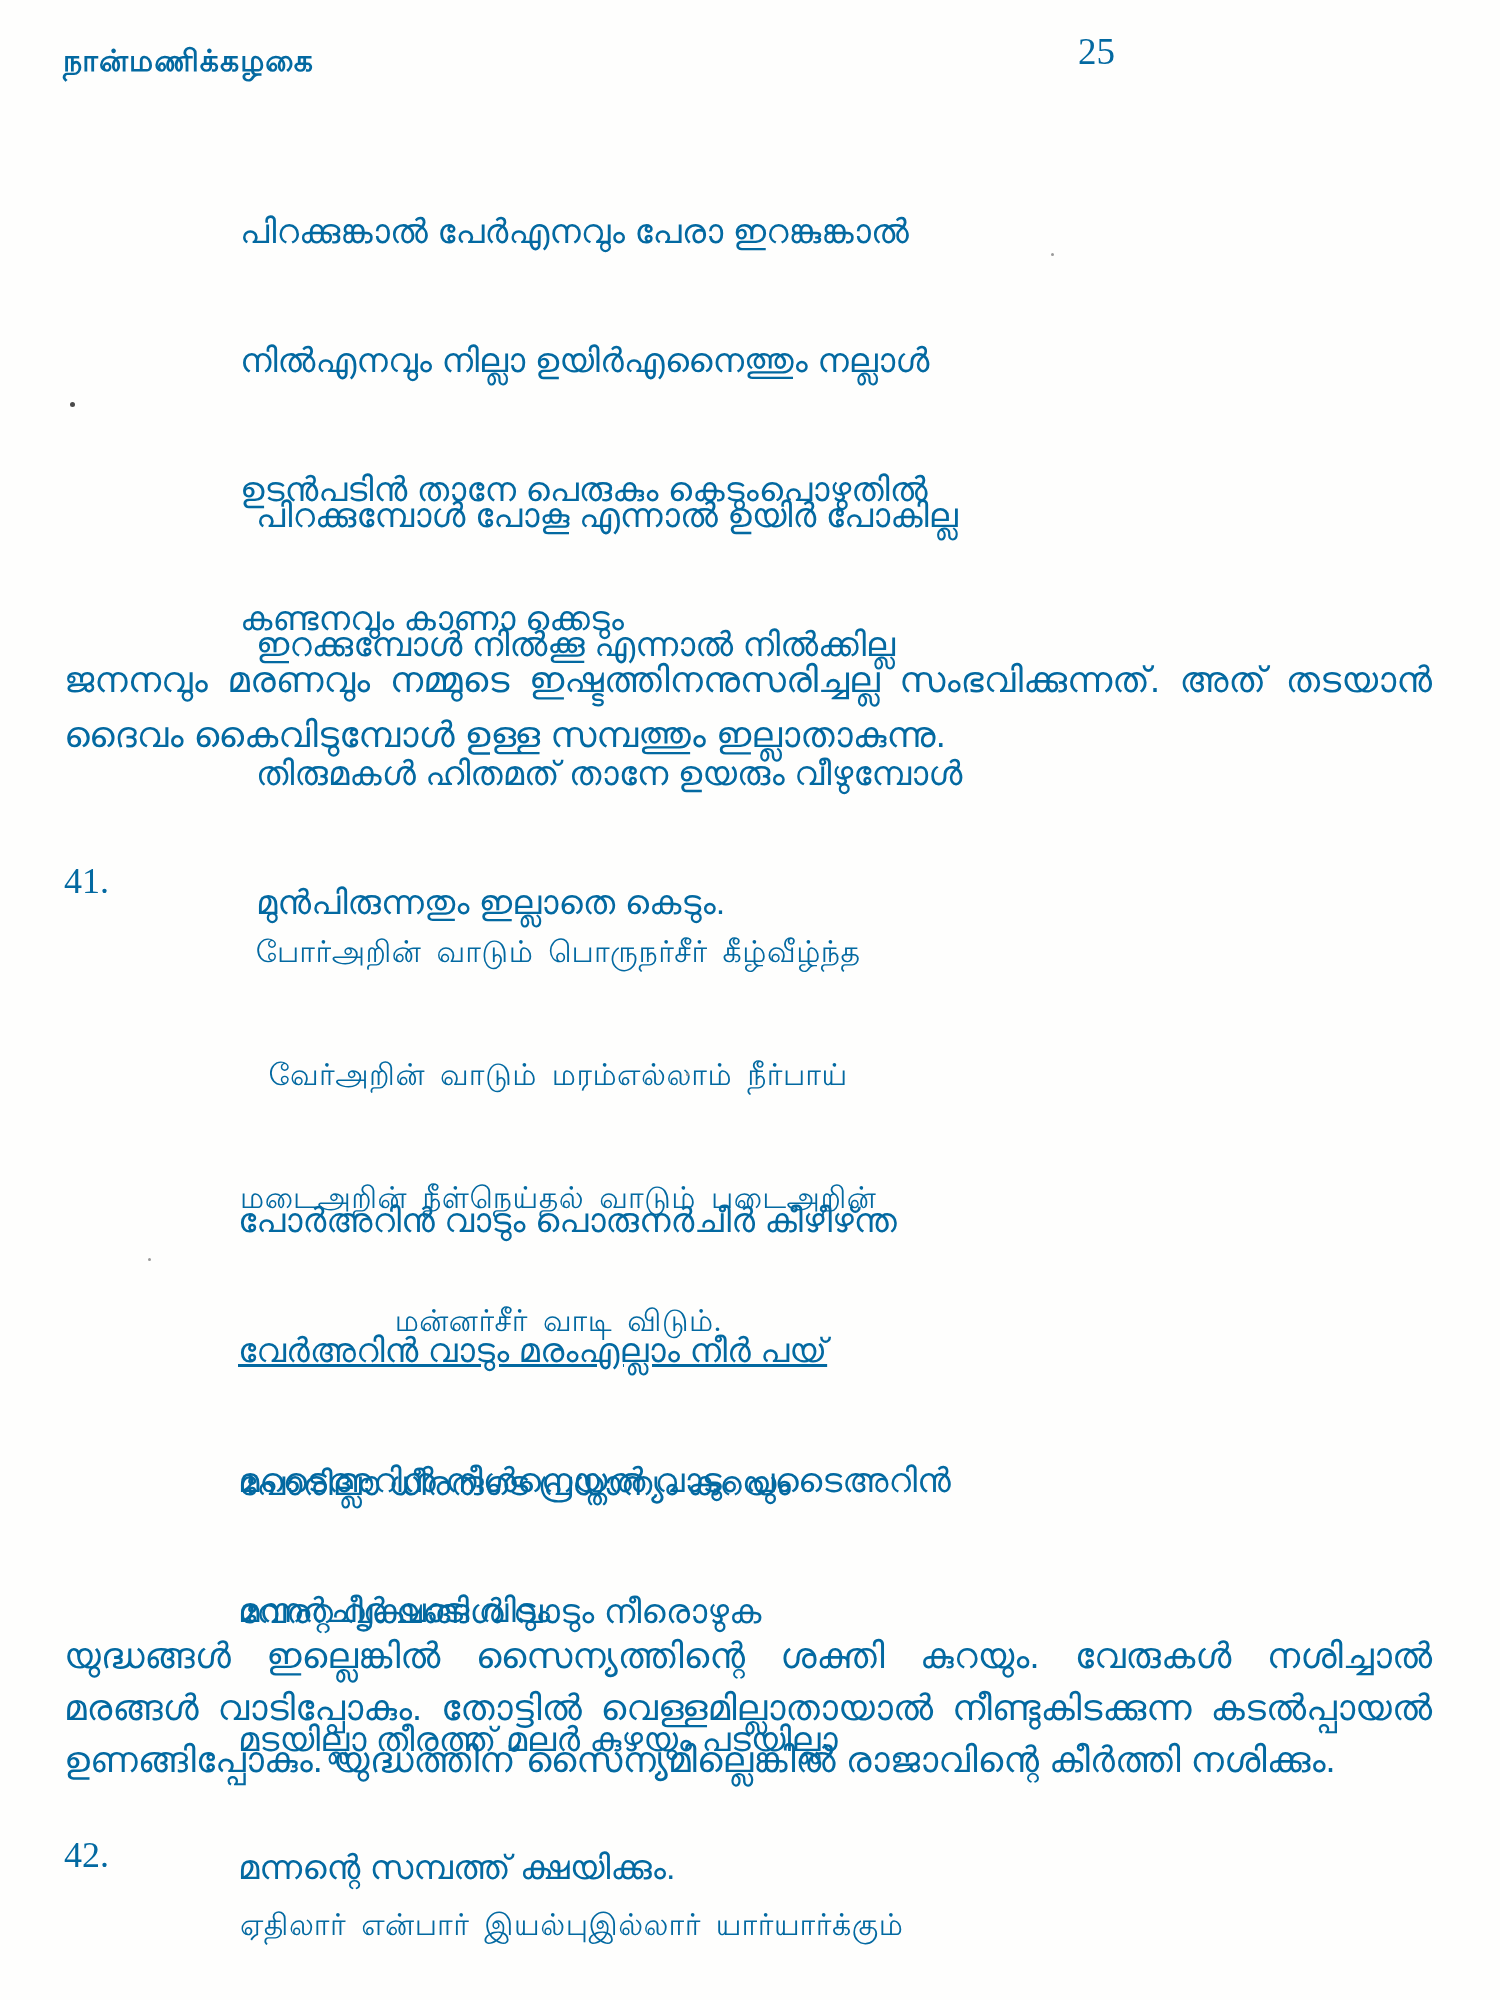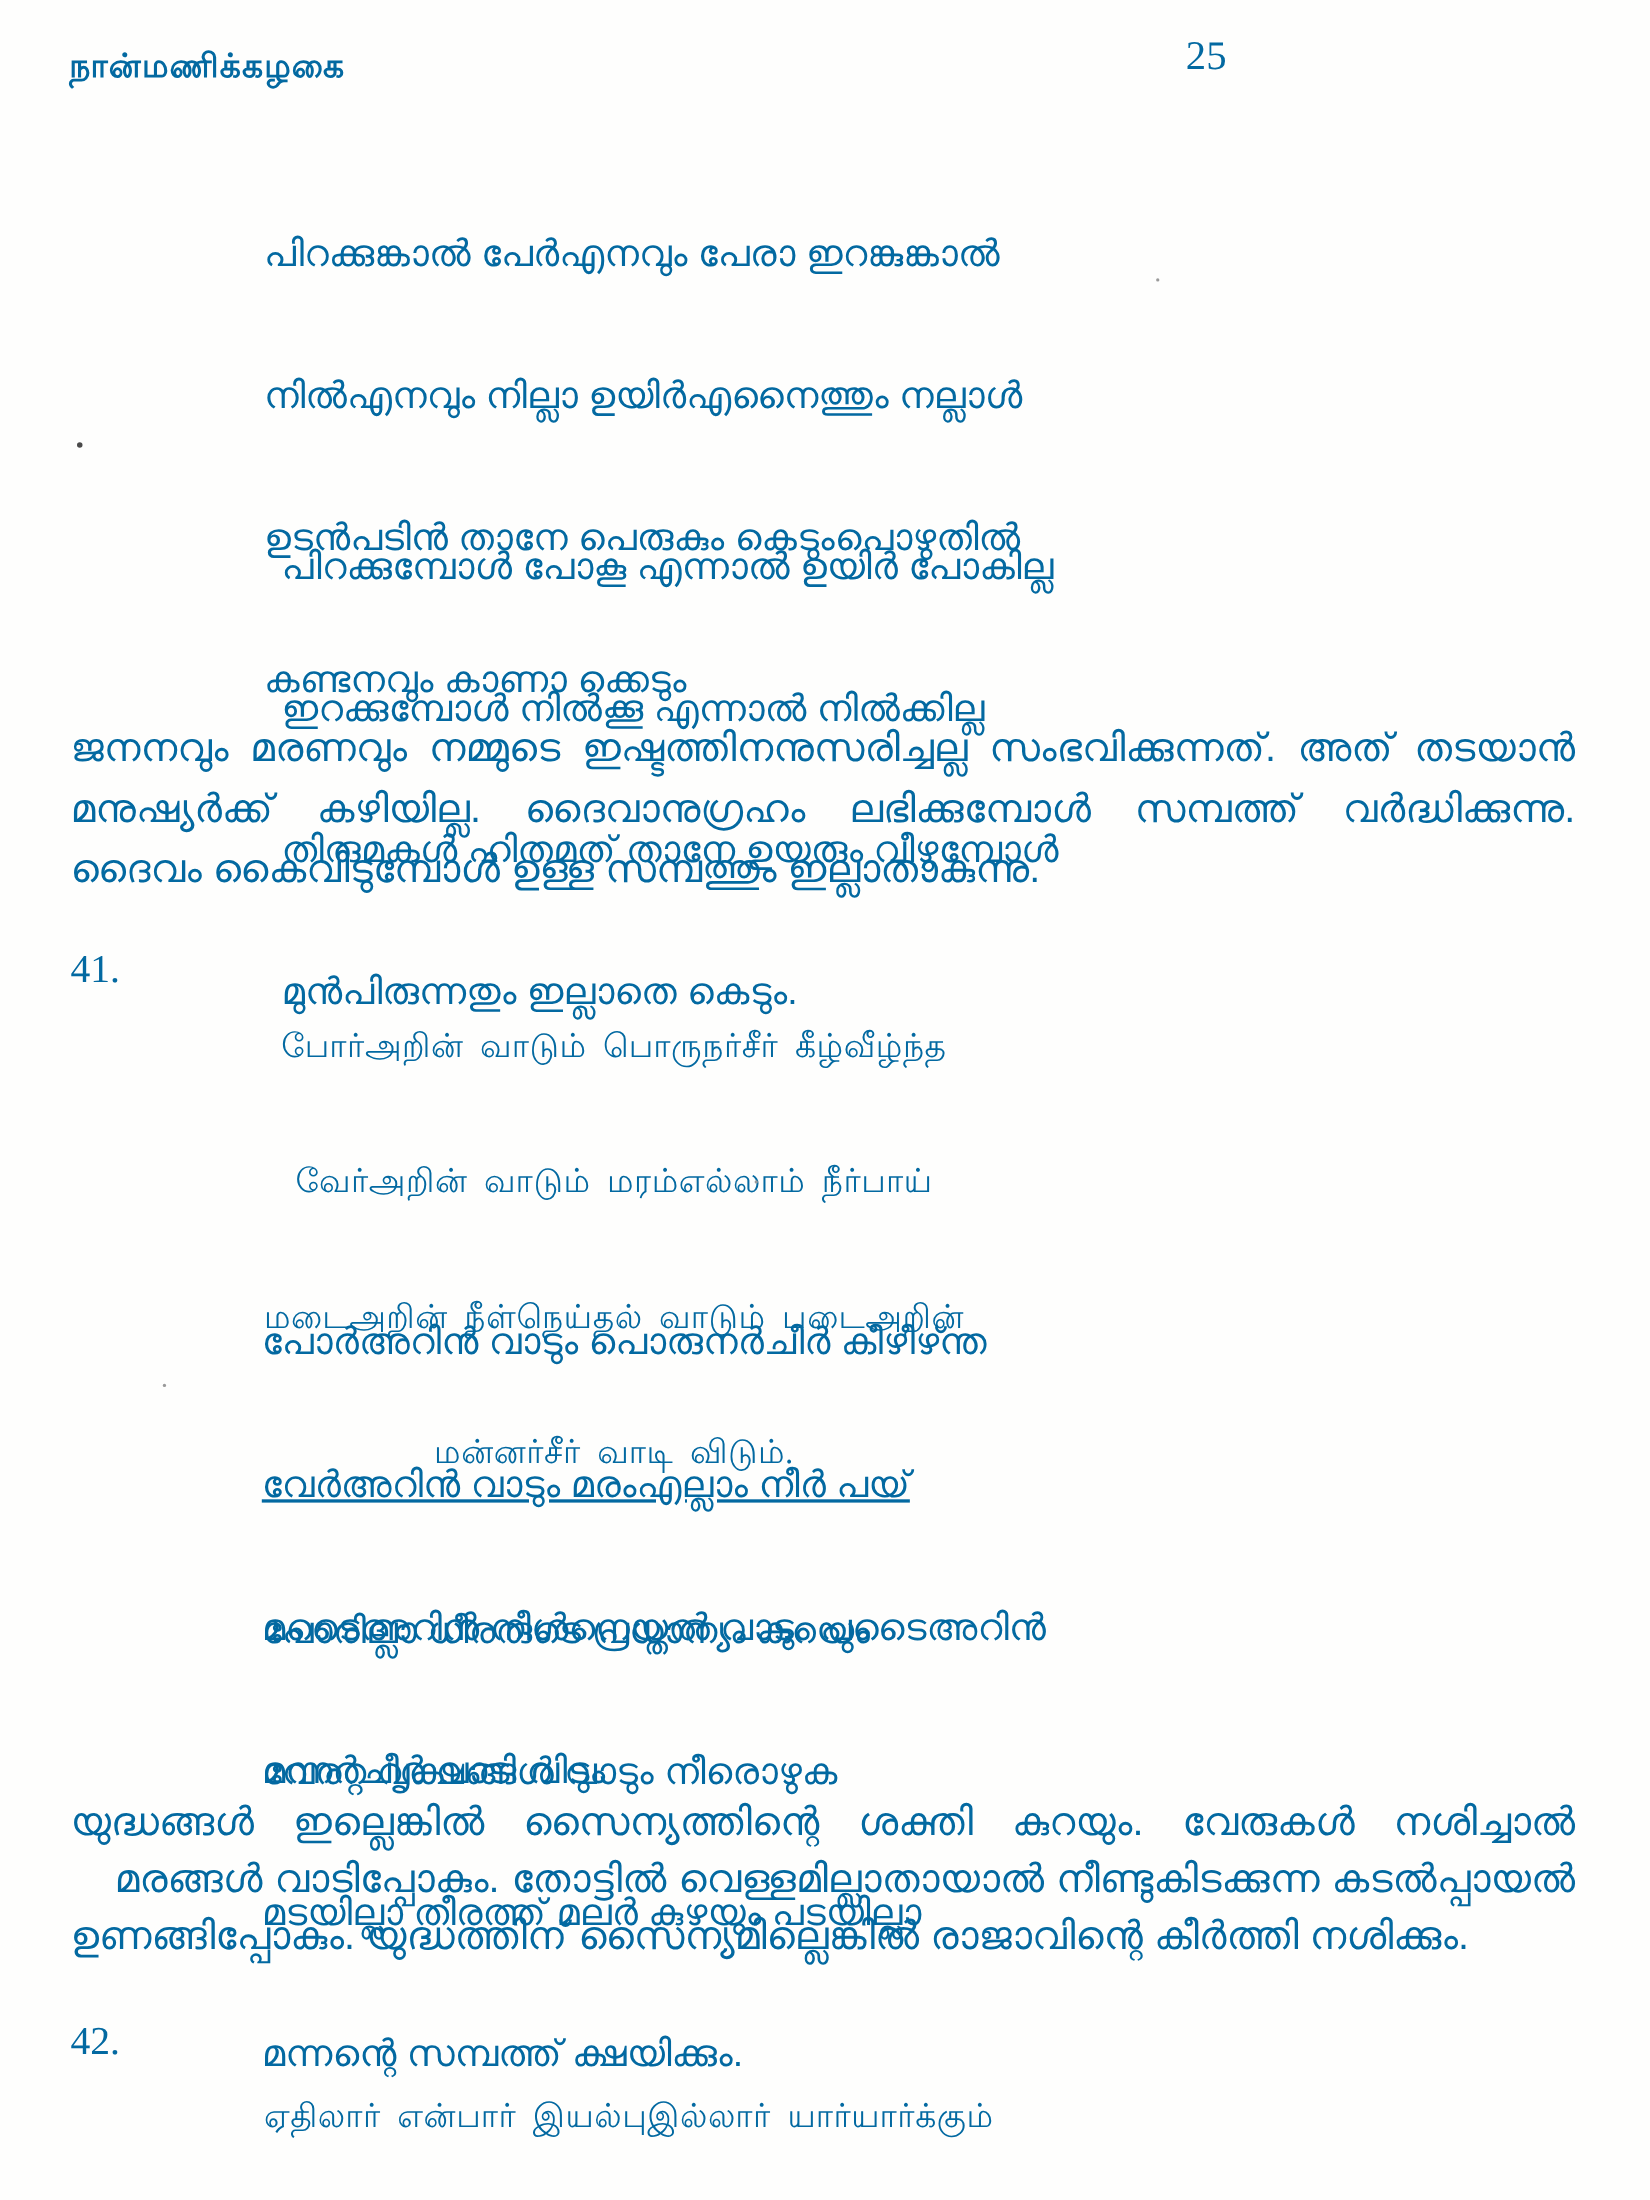--- a/index.html
+++ b/index.html
@@ -72,21 +72,20 @@
 
   <div class="verse v-ml ml" style="left:216px;top:412px;">
     <span class="vline">പിറക്കുമ്പോൾ പോകൂ എന്നാൽ ഉയിർ പോകില്ല</span>
     <span class="vline">ഇറക്കുമ്പോൾ നിൽക്കൂ എന്നാൽ നിൽക്കില്ല</span>
     <span class="vline">തിരുമകൾ ഹിതമത് താനേ ഉയരും വീഴുമ്പോൾ</span>
     <span class="vline">മുൻപിരുന്നതും ഇല്ലാതെ കെടും.</span>
   </div>
 
   <div class="para ml" style="top:652px;">
     <span class="pline jl">ജനനവും മരണവും നമ്മുടെ ഇഷ്ടത്തിനനുസരിച്ചല്ല സംഭവിക്കുന്നത്. അത് തടയാൻ</span>
-    <span class="pline jl">മനുഷ്യർക്ക് കഴിയില്ല. ദൈവാനുഗ്രഹം ലഭിക്കുമ്പോൾ സമ്പത്ത് വർദ്ധിക്കുന്നു.</span>
     <span class="pline">ദൈവം കൈവിടുമ്പോൾ ഉള്ള സമ്പത്തും ഇല്ലാതാകുന്നു.</span>
   </div>
 
   <div class="verse-number ta" style="top:858px;">41.</div>
   <div class="verse v-ta ta" style="left:200px;top:856px;">
     <span class="vline">போர்அறின் வாடும் பொருநர்சீர் கீழ்வீழ்ந்த</span>
     <span class="vline">வேர்அறின் வாடும் மரம்எல்லாம் நீர்பாய்</span>
     <span class="vline">மடைஅறின் நீள்நெய்தல் வாடும் படைஅறின்</span>
     <span class="vline">மன்னர்சீர் வாடி விடும்.</span>
   </div>
@@ -104,21 +103,21 @@
 
   <div class="verse v-ml ml" style="left:198px;top:1380px;">
     <span class="vline" style="height:50px;line-height:50px;">പോരില്ലാ ധീരരുടെ പ്രധാന്യം കുറയും</span>
     <span class="vline" style="height:50px;line-height:50px;">വേരറ്റ വൃക്ഷങ്ങൾ വാടും നീരൊഴുക</span>
     <span class="vline" style="height:50px;line-height:50px;">മടയില്ലാ തീരത്ത് മലർ കുഴയും പടയില്ലാ</span>
     <span class="vline" style="height:50px;line-height:50px;">മന്നന്റെ സമ്പത്ത് ക്ഷയിക്കും.</span>
   </div>
 
   <div class="para ml" style="top:1630px;">
     <span class="pline jl" style="height:52px;line-height:52px;">യുദ്ധങ്ങൾ ഇല്ലെങ്കിൽ സൈന്യത്തിന്റെ ശക്തി കുറയും. വേരുകൾ നശിച്ചാൽ</span>
-    <span class="pline jl" style="height:52px;line-height:52px;margin-left:40px;">മരങ്ങൾ വാടിപ്പോകും. തോട്ടിൽ വെള്ളമില്ലാതായാൽ നീണ്ടുകിടക്കുന്ന കടൽപ്പായൽ</span>
+    <span class="pline jl" style="height:52px;line-height:52px;">മരങ്ങൾ വാടിപ്പോകും. തോട്ടിൽ വെള്ളമില്ലാതായാൽ നീണ്ടുകിടക്കുന്ന കടൽപ്പായൽ</span>
     <span class="pline" style="height:52px;line-height:52px;">ഉണങ്ങിപ്പോകും. യുദ്ധത്തിന് സൈന്യമില്ലെങ്കിൽ രാജാവിന്റെ കീർത്തി നശിക്കും.</span>
   </div>
 
   <div class="verse-number ta" style="top:1832px;">42.</div>
   <div class="verse v-ta ta" style="left:200px;top:1830px;">
     <span class="vline" style="height:53px;line-height:53px;">ஏதிலார் என்பார் இயல்புஇல்லார் யார்யார்க்கும்</span>
     
   </div>
 
 </div>

